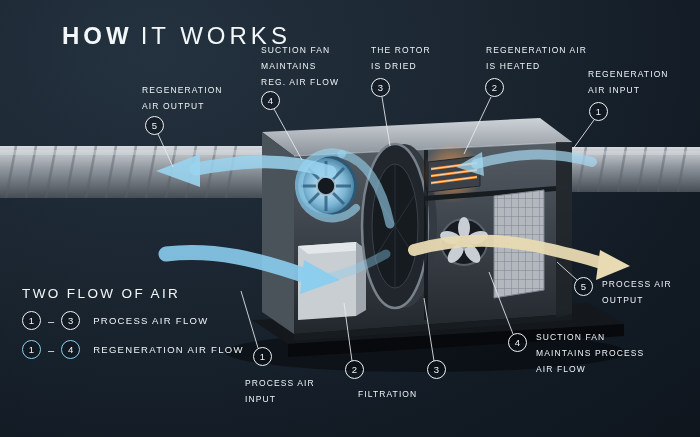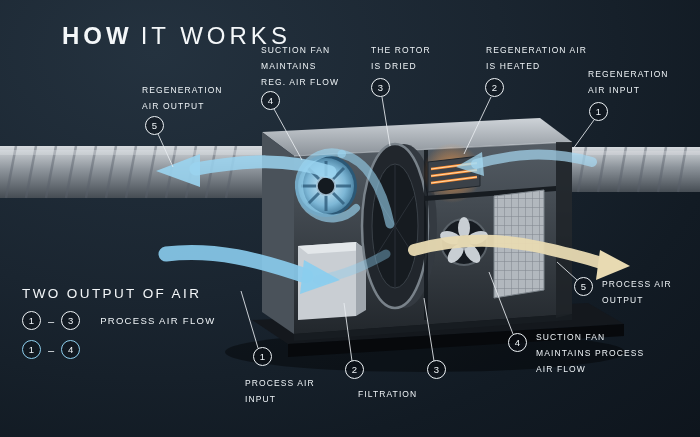--- a/index.html
+++ b/index.html
@@ -25,21 +25,21 @@
   }
   .legend-title { position:absolute; left:22px; top:286px; font-size:13.5px; letter-spacing:2.4px; color:#f4f7f9; }
   .legend-row { position:absolute; display:flex; align-items:center; gap:7px; }
   .lbadge {
     width:17px; height:17px; border-radius:50%; border:1.5px solid #eef3f6;
     background:rgba(10,16,22,.45); display:flex; align-items:center; justify-content:center;
     font-size:9.5px; color:#eef3f6; flex:0 0 auto;
   }
   .lbadge.accent { border-color:#8ed0ef; }
   .ldash { font-size:11px; color:#eef3f6; }
-  .lrow-label { font-size:9.5px; letter-spacing:1.3px; margin-left:13px; }
+  .lrow-label { font-size:9.5px; letter-spacing:1.3px; margin-left:6px; }
   svg.scene { position:absolute; left:0; top:0; width:700px; height:437px; }
 </style>
 </head>
 <body>
 
 <div class="stage">
 
   <svg class="scene" viewBox="0 0 700 437" aria-hidden="true">
     <defs>
       <linearGradient id="ductG" x1="0" y1="0" x2="0" y2="1">
@@ -246,28 +246,29 @@
   <div class="badge" style="left:261px;top:91px">4</div>
   <div class="badge" style="left:371px;top:78px">3</div>
   <div class="badge" style="left:485px;top:78px">2</div>
   <div class="badge" style="left:589px;top:102px">1</div>
   <div class="badge" style="left:574px;top:277px">5</div>
   <div class="badge" style="left:508px;top:333px">4</div>
   <div class="badge" style="left:427px;top:360px">3</div>
   <div class="badge" style="left:345px;top:360px">2</div>
   <div class="badge" style="left:253px;top:347px">1</div>
 
-  <div class="legend-title">TWO OUTPUT OF AIR</div>
+  <div class="legend-title">TWO FLOW OF AIR</div>
 
   <div class="legend-row" style="left:22px;top:311px">
     <span class="lbadge">1</span>
     <span class="ldash">–</span>
     <span class="lbadge">3</span>
     <span class="lrow-label">PROCESS AIR FLOW</span>
   </div>
 
   <div class="legend-row" style="left:22px;top:340px">
     <span class="lbadge accent">1</span>
     <span class="ldash">–</span>
     <span class="lbadge accent">4</span>
+    <span class="lrow-label">REGENERATION AIR FLOW</span>
   </div>
 
 </div>
 
 </body></html>

